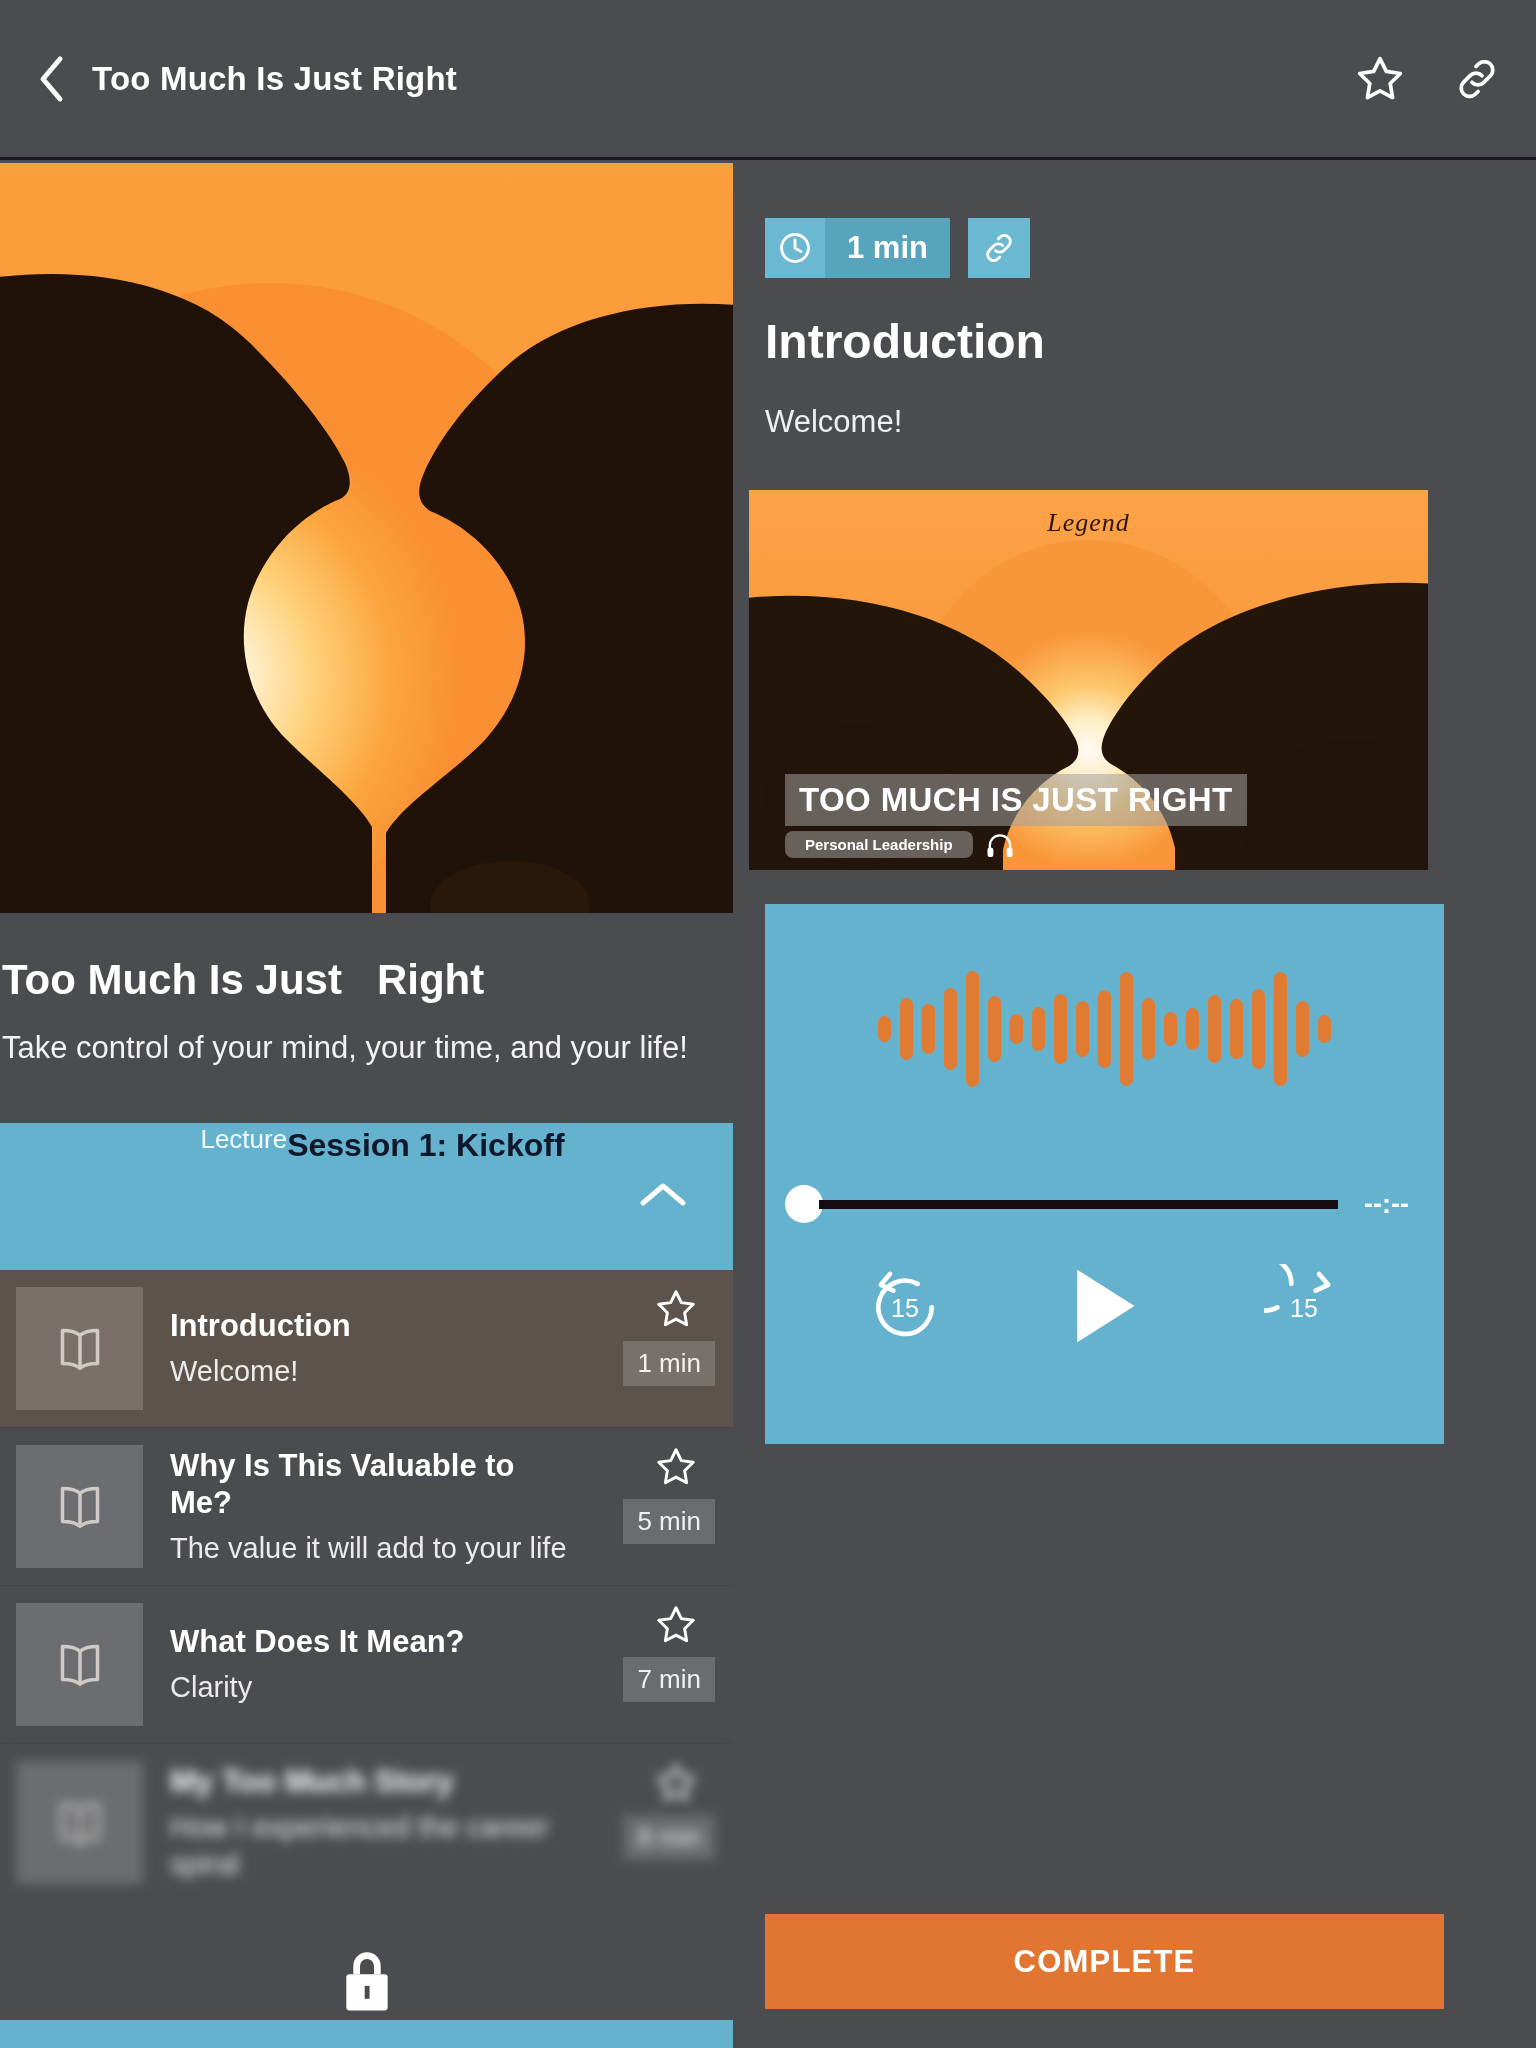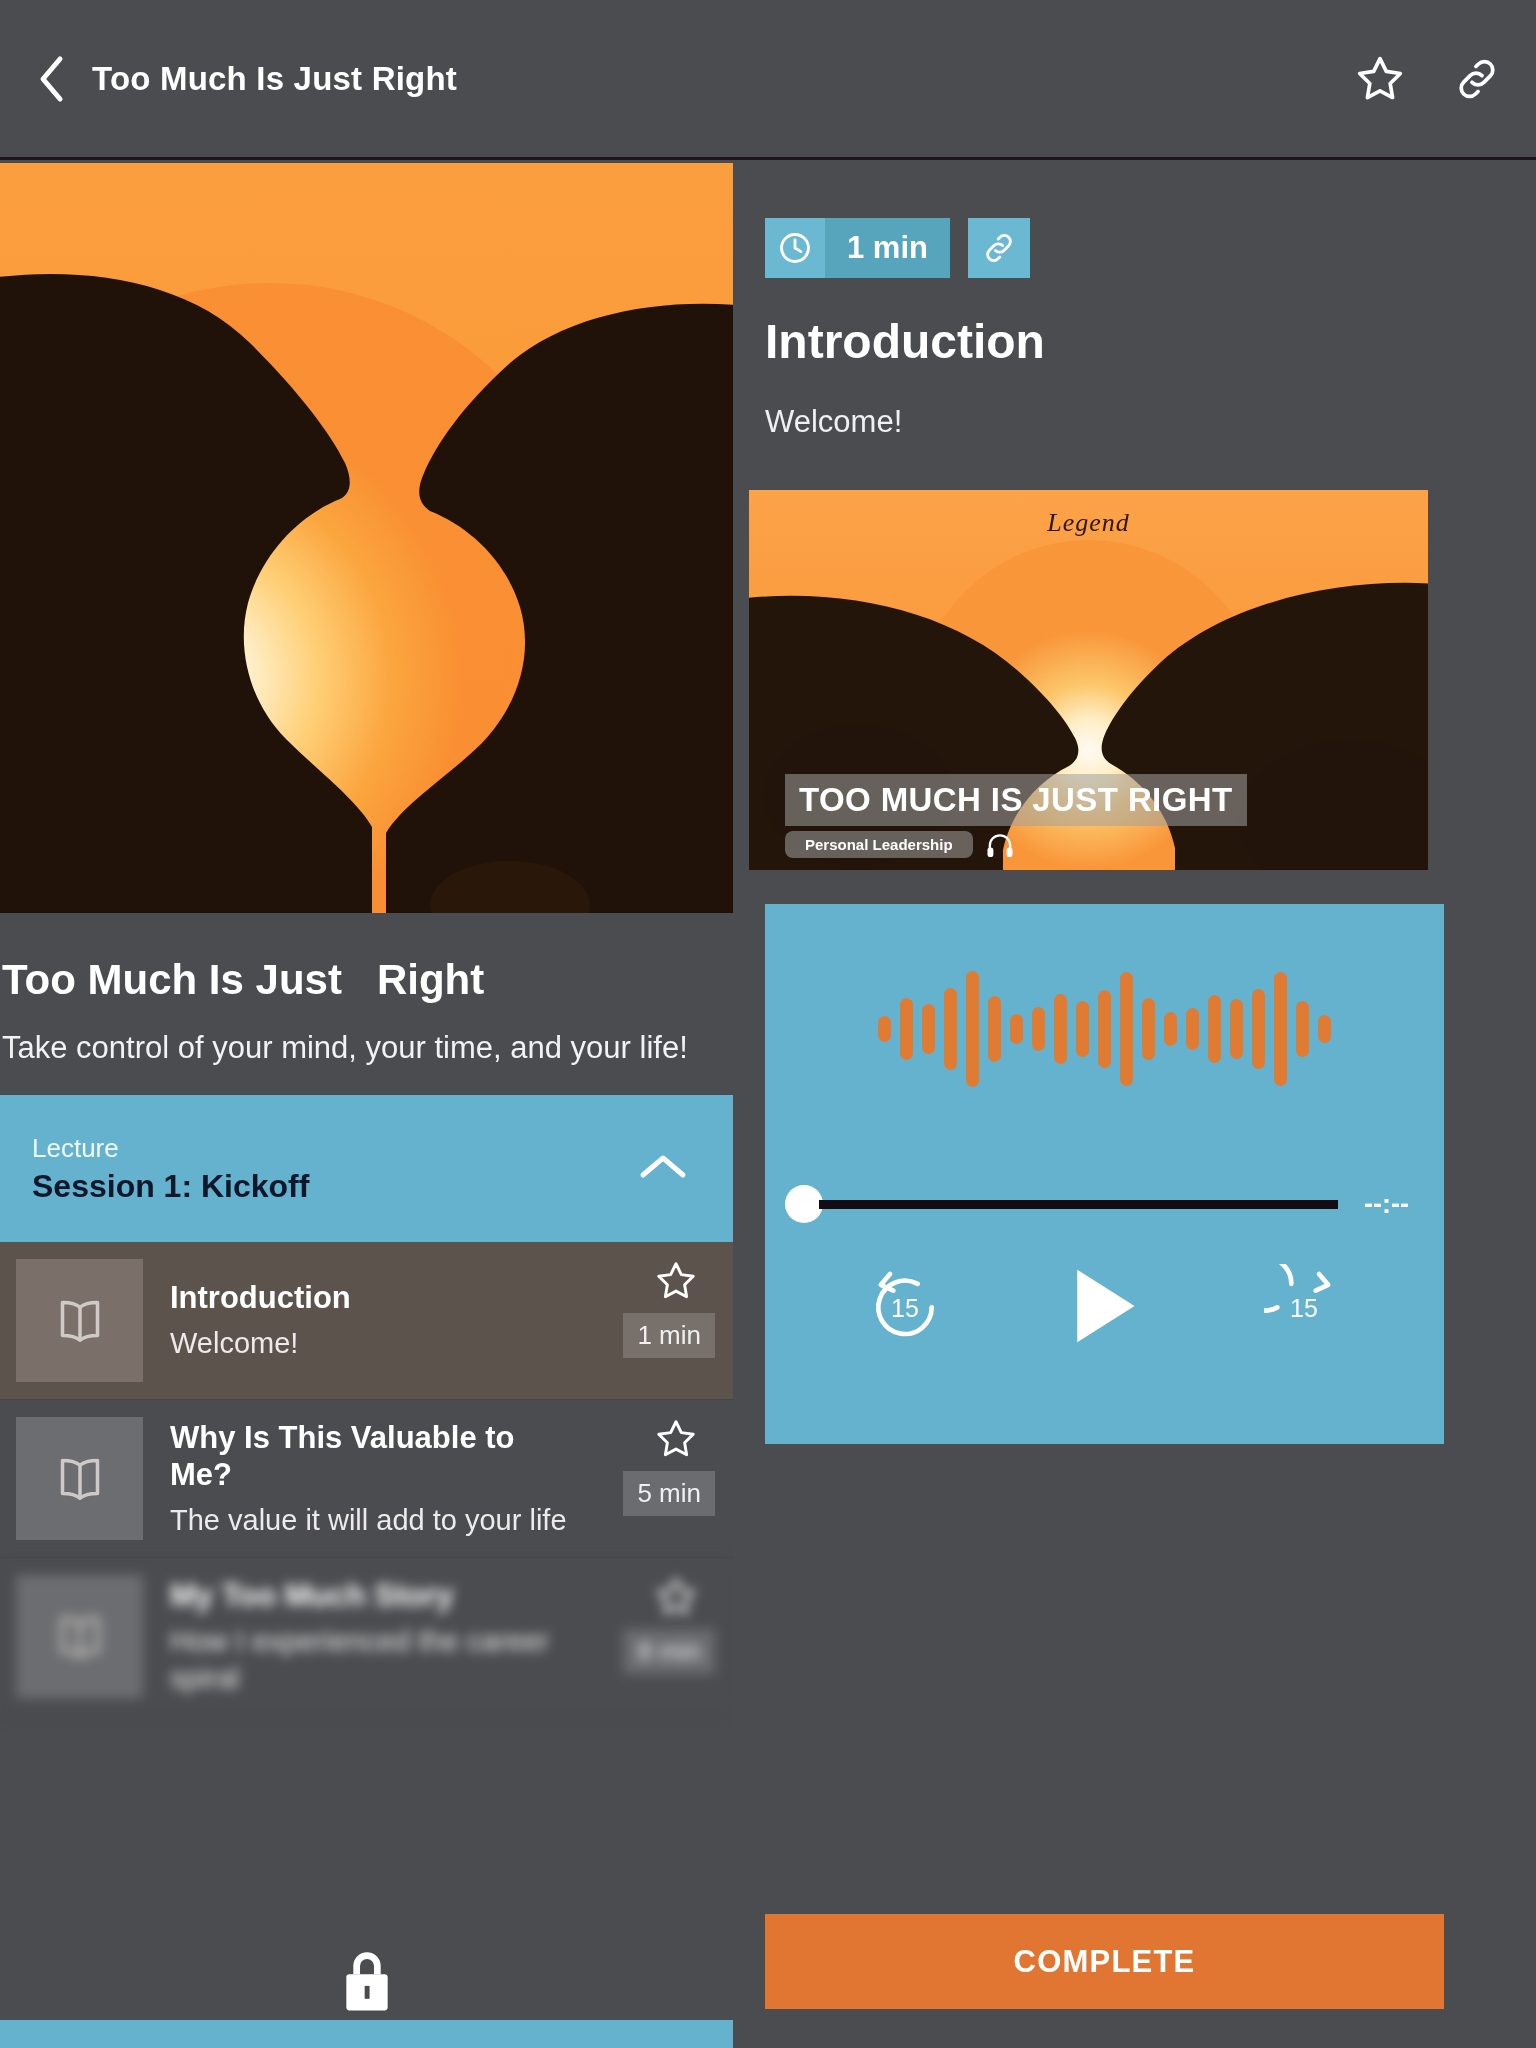--- a/index.html
+++ b/index.html
@@ -56,23 +56,23 @@
     margin: 44px 0 0 0; padding-left: 2px; line-height: 1.1;
     white-space: pre;
   }
   .course-sub {
     color: #f2f2f2; font-size: 31px; line-height: 1.22;
     margin-top: 26px; padding-left: 2px; width: 700px;
   }
 
   
   .section-head {
-    margin-top: 28px; width: 733px; height: 147px;
+    margin-top: 56px; width: 733px; height: 147px;
     background: #64b2ce; position: relative;
-    display: flex; flex-direction: column; justify-content: center;
+    display: flex; flex-direction: row; justify-content: center;
     padding-left: 32px; cursor: pointer;
   }
   .section-kicker { color: #f4fbfd; font-size: 26px; line-height: 1.25; }
   .section-name { color: #0f172a; font-size: 32px; font-weight: bold; margin-top: 4px; }
   .section-chevron { position: absolute; right: 44px; top: 50%; transform: translateY(-50%); }
 
   
   .lesson {
     position: relative; width: 733px; height: 158px;
     background: #4a4c4f; display: flex; align-items: center;
@@ -304,20 +304,40 @@
         <div class="right-stack">
           <span class="fav">
             <svg width="44" height="44" viewBox="0 0 24 24">
               <path d="M12 2.6l2.9 5.9 6.5.95-4.7 4.6 1.1 6.5-5.8-3.05-5.8 3.05 1.1-6.5-4.7-4.6 6.5-.95z" fill="none" stroke="#ffffff" stroke-width="1.6" stroke-linejoin="round"></path>
             </svg>
           </span>
           <span class="dur">5 min</span>
         </div>
       </div>
 
+      <div class="lesson">
+        <div class="thumb">
+          <svg width="60" height="66" viewBox="0 0 24 24">
+            <path d="M12 6.5C10.4 5.1 8.3 4.6 5 4.6v13.2c3.3 0 5.4.5 7 1.9 1.6-1.4 3.7-1.9 7-1.9V4.6c-3.3 0-5.4.5-7 1.9z" fill="none" stroke="#cfcac6" stroke-width="1.4" stroke-linejoin="round"></path>
+            <line x1="12" y1="6.5" x2="12" y2="19.7" stroke="#cfcac6" stroke-width="1.4"></line>
+          </svg>
+        </div>
+        <div class="meta">
+          <div class="ltitle">What Does It Mean?</div>
+          <div class="ldesc">Clarity</div>
+        </div>
+        <div class="right-stack">
+          <span class="fav">
+            <svg width="44" height="44" viewBox="0 0 24 24">
+              <path d="M12 2.6l2.9 5.9 6.5.95-4.7 4.6 1.1 6.5-5.8-3.05-5.8 3.05 1.1-6.5-4.7-4.6 6.5-.95z" fill="none" stroke="#ffffff" stroke-width="1.6" stroke-linejoin="round"></path>
+            </svg>
+          </span>
+          <span class="dur">7 min</span>
+        </div>
+      </div>
 
       <div class="lesson locked">
         <div class="thumb">
           <svg width="60" height="66" viewBox="0 0 24 24">
             <path d="M12 6.5C10.4 5.1 8.3 4.6 5 4.6v13.2c3.3 0 5.4.5 7 1.9 1.6-1.4 3.7-1.9 7-1.9V4.6c-3.3 0-5.4.5-7 1.9z" fill="none" stroke="#cfcac6" stroke-width="1.4" stroke-linejoin="round"></path>
             <line x1="12" y1="6.5" x2="12" y2="19.7" stroke="#cfcac6" stroke-width="1.4"></line>
           </svg>
         </div>
         <div class="meta">
           <div class="ltitle">My Too Much Story</div>

